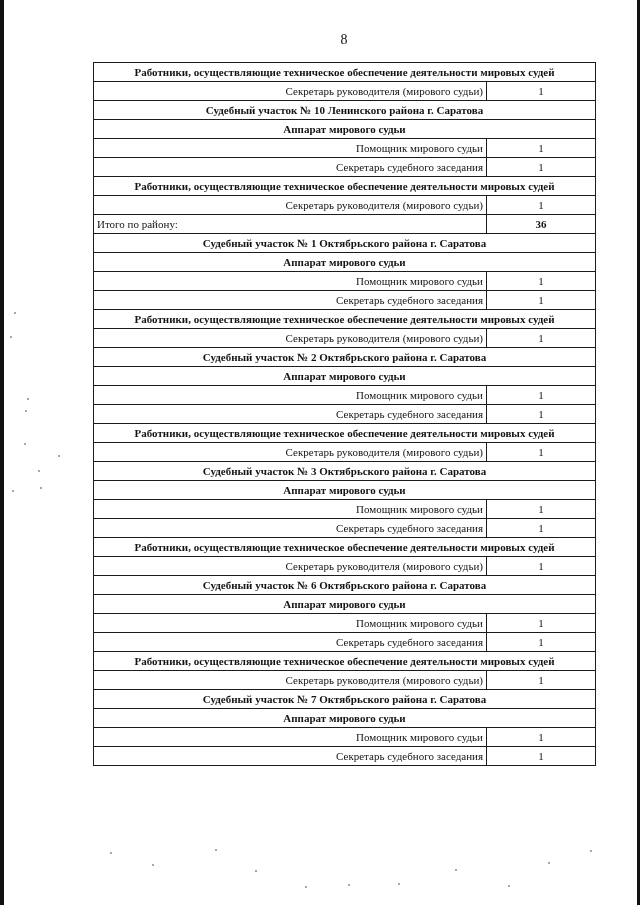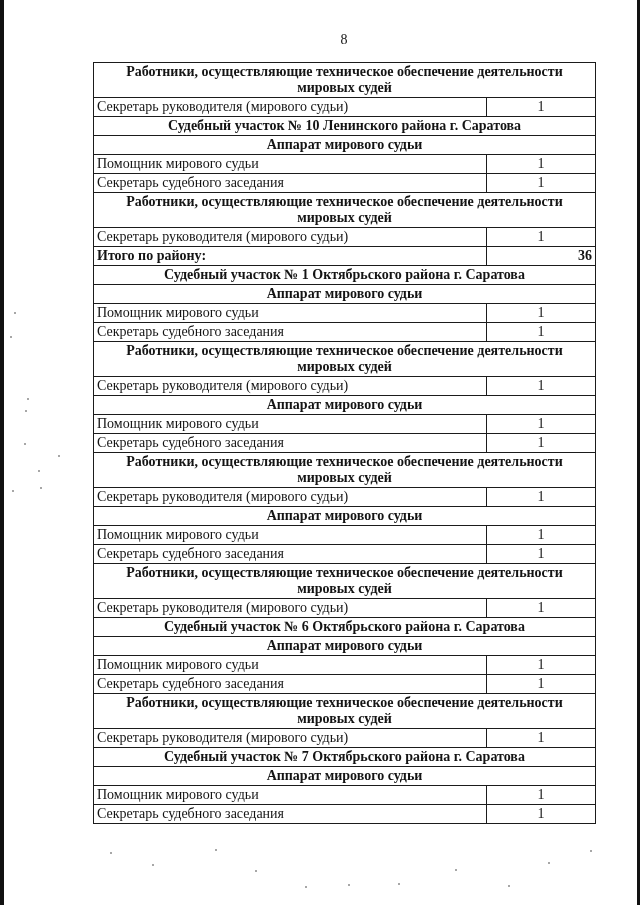--- a/index.html
+++ b/index.html
@@ -38,40 +38,40 @@
   table.staff-table {
     position: absolute;
     top: 62px;
     left: 93px;
     width: 502px;
     border-collapse: collapse;
     table-layout: fixed;
   }
   table.staff-table td {
     border: 1px solid #1b1b1b;
-    font-size: 14px;
+    font-size: 11px;
     line-height: 16px;
     padding: 1px 3px;
     overflow: hidden;
     vertical-align: middle;
   }
   col.col-label { width: 393px; }
   col.col-value { width: 109px; }
 
-  td.t-label { text-align: left; }
+  td.t-label { text-align: right; }
   td.t-value { text-align: center; }
   td.t-span  { text-align: center; font-weight: bold; }
   td.t-total-label {
-    font-weight: bold;
+    font-weight: normal;
     text-align: left;
     padding-left: 34px;
   }
   td.t-total-value {
     font-weight: bold;
-    text-align: right;
+    text-align: center;
   }
 
   .speck {
     position: absolute;
     background: #8a8a8a;
     width: 2px;
     height: 2px;
     border-radius: 50%;
   }
 </style>
@@ -137,36 +137,42 @@
           <td class="t-value">1</td>
         </tr>
         <tr>
           <td class="t-span t-header2" colspan="2">Работники, осуществляющие техническое обеспечение деятельности мировых судей</td>
         </tr>
         <tr>
           <td class="t-label">Секретарь руководителя (мирового судьи)</td>
           <td class="t-value">1</td>
         </tr>
         <tr>
-          <td class="t-span t-section" colspan="2">Аппарат мирового судьи</td>
-        </tr>
-        <tr>
-          <td class="t-label">Помощник мирового судьи</td>
-          <td class="t-value">1</td>
-        </tr>
-        <tr>
-          <td class="t-label">Секретарь судебного заседания</td>
-          <td class="t-value">1</td>
-        </tr>
-        <tr>
-          <td class="t-span t-header2" colspan="2">Работники, осуществляющие техническое обеспечение деятельности мировых судей</td>
-        </tr>
-        <tr>
-          <td class="t-label">Секретарь руководителя (мирового судьи)</td>
-          <td class="t-value">1</td>
+          <td class="t-span t-section" colspan="2">Судебный участок № 2 Октябрьского района г. Саратова</td>
+        </tr>
+        <tr>
+          <td class="t-span t-section" colspan="2">Аппарат мирового судьи</td>
+        </tr>
+        <tr>
+          <td class="t-label">Помощник мирового судьи</td>
+          <td class="t-value">1</td>
+        </tr>
+        <tr>
+          <td class="t-label">Секретарь судебного заседания</td>
+          <td class="t-value">1</td>
+        </tr>
+        <tr>
+          <td class="t-span t-header2" colspan="2">Работники, осуществляющие техническое обеспечение деятельности мировых судей</td>
+        </tr>
+        <tr>
+          <td class="t-label">Секретарь руководителя (мирового судьи)</td>
+          <td class="t-value">1</td>
+        </tr>
+        <tr>
+          <td class="t-span t-section" colspan="2">Судебный участок № 3 Октябрьского района г. Саратова</td>
         </tr>
         <tr>
           <td class="t-span t-section" colspan="2">Аппарат мирового судьи</td>
         </tr>
         <tr>
           <td class="t-label">Помощник мирового судьи</td>
           <td class="t-value">1</td>
         </tr>
         <tr>
           <td class="t-label">Секретарь судебного заседания</td>

